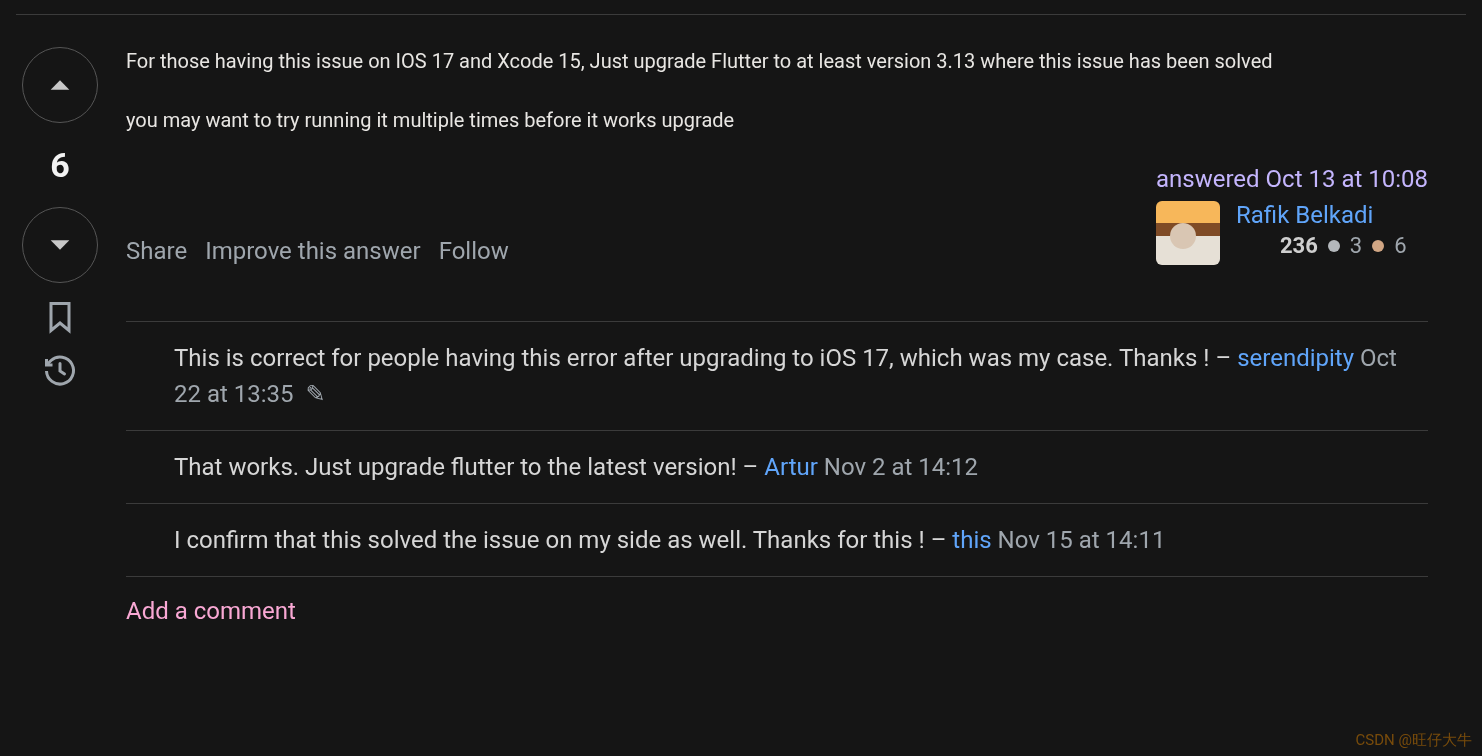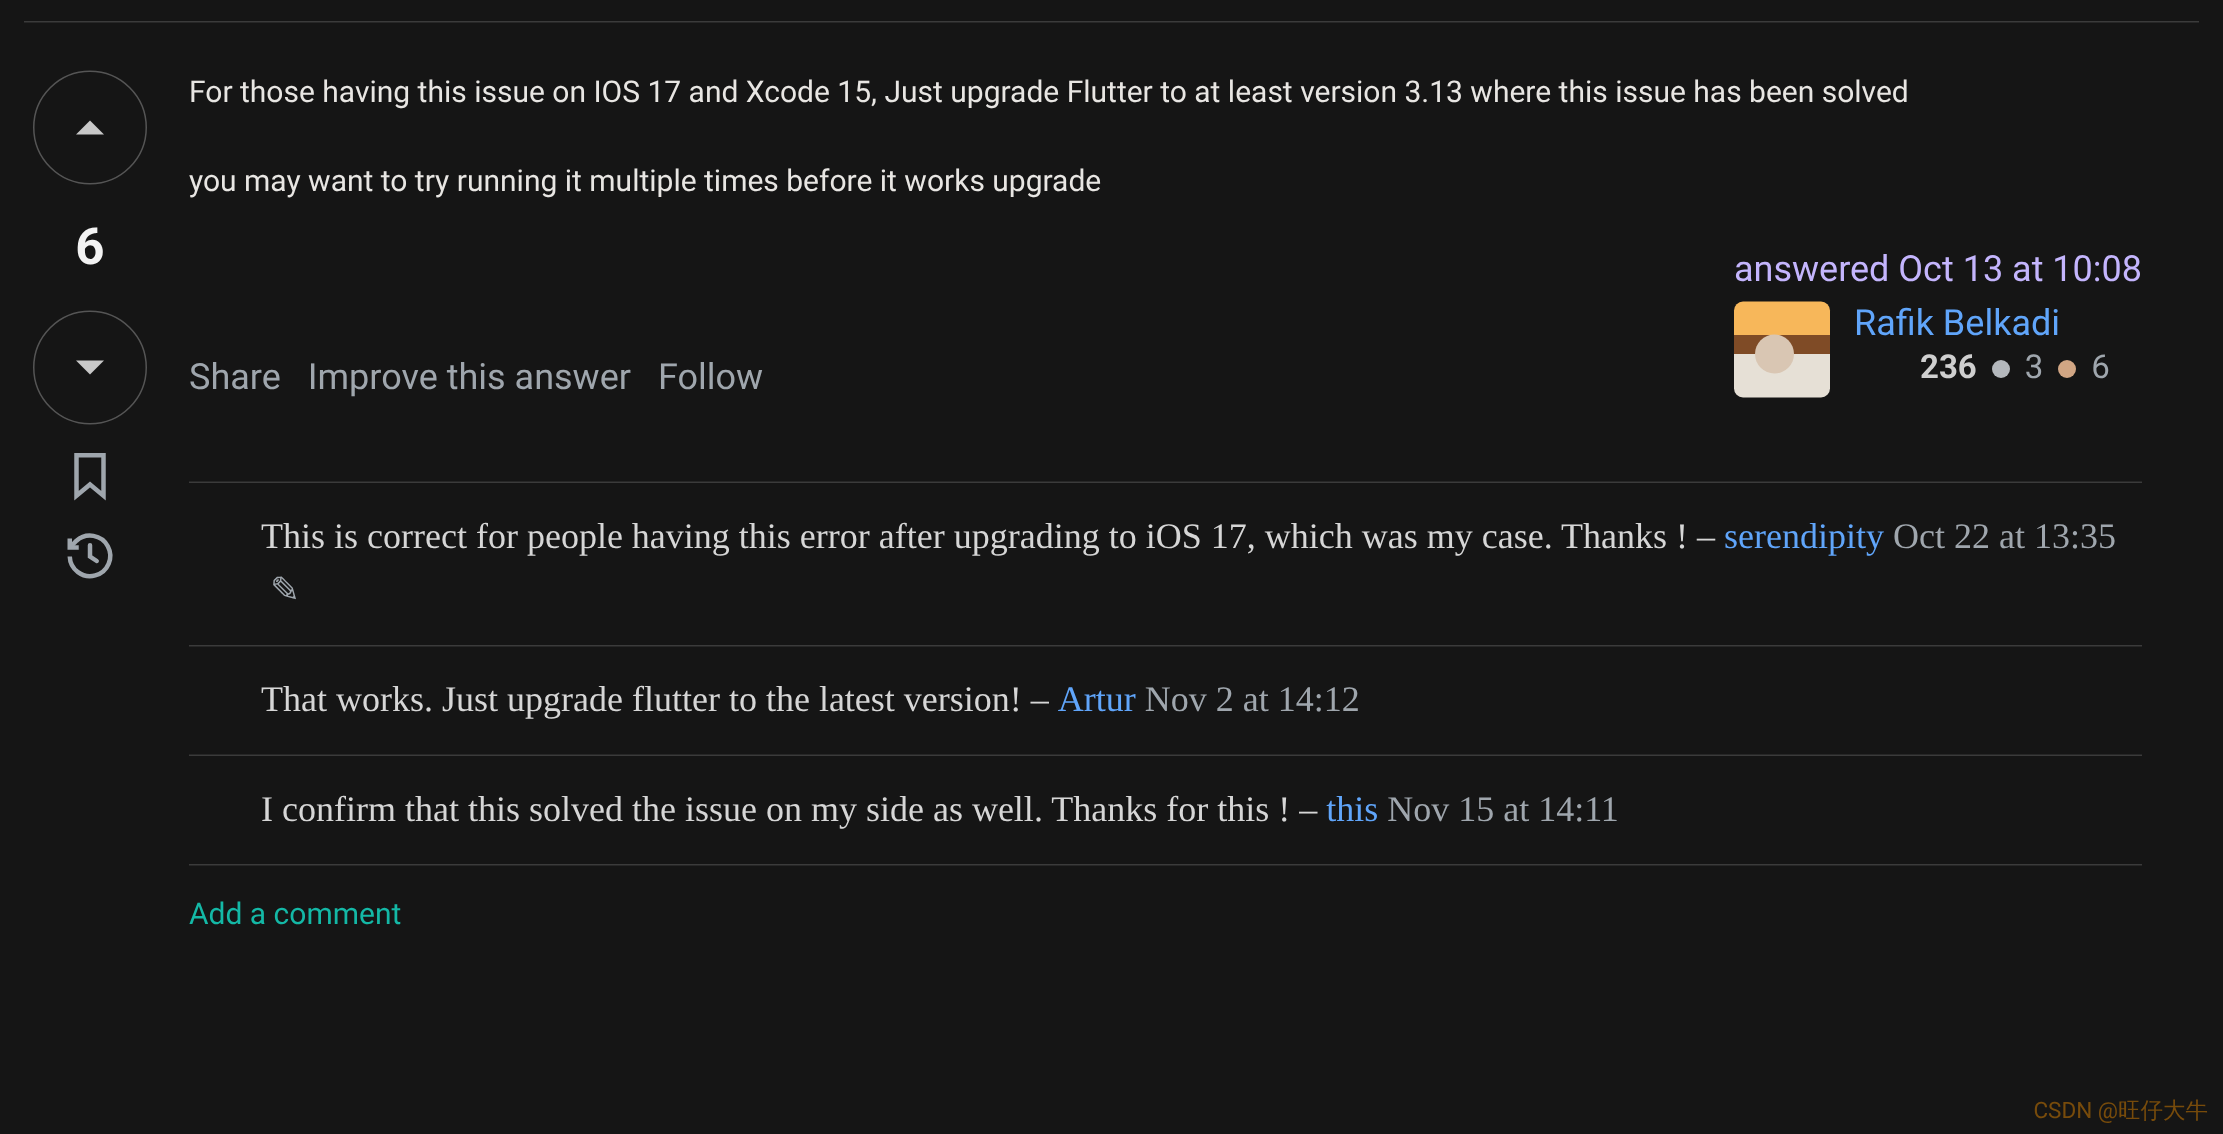--- a/index.html
+++ b/index.html
@@ -127,30 +127,29 @@
   .comments {
     margin-top: 56px;
     border-top: 1px solid #3b3b3b;
   }
   .comment {
     border-bottom: 1px solid #3b3b3b;
     padding: 18px 0 18px 48px;
     font-size: 24px;
     color: #d6d6d6;
     line-height: 1.5;
-    font-family: Liberation Serif, serif;
   }
   .c-user { color: #60a5fa; cursor: pointer; }
   .c-time { color: #9fa6ad; }
   .c-dash { color: #d6d6d6; }
   .pencil { color: #9fa6ad; margin-left: 6px; }
   .add-comment {
     padding: 20px 0 0 0;
-    font-size: 20px;
-    color: #14b8a6;
+    font-size: 24px;
+    color: #f9a8d4;
     cursor: pointer;
   }
   .watermark {
     position: absolute;
     bottom: 6px;
     right: 10px;
     font-size: 15px;
     color: #a16207;
     opacity: 0.7;
   }

